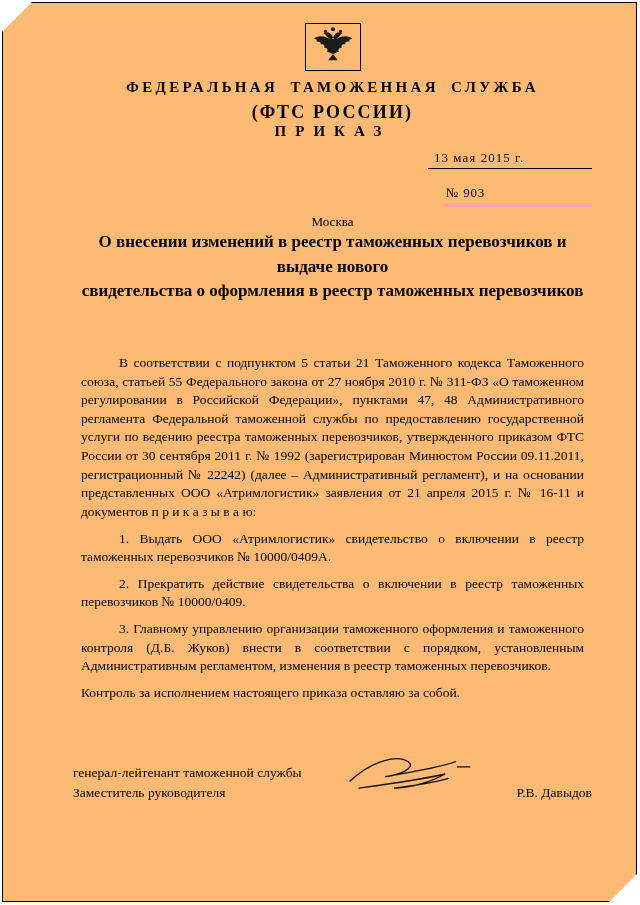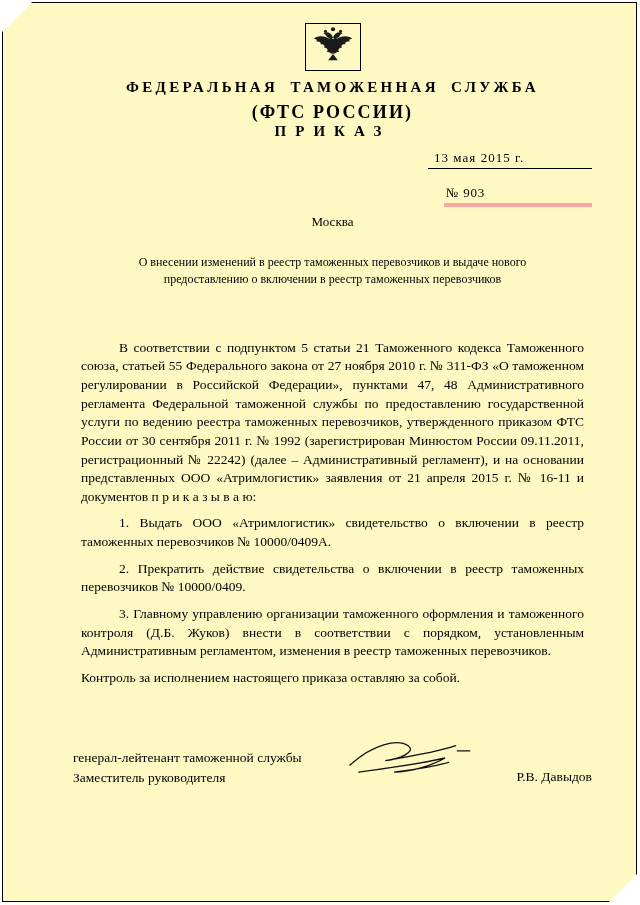--- a/index.html
+++ b/index.html
@@ -14,21 +14,21 @@
     font-family: "Liberation Serif", serif;
     color: #000;
   }
   .page {
     position: absolute;
     top: 2px; left: 2px; right: 3px; bottom: 3px;
     border: 1.3px solid #000;
     box-sizing: border-box;
     padding: 16px 44px 0 70px;
     overflow: hidden;
-    background: #fef9c3;
+    background: #fdba74;
     clip-path: polygon(30px 0, 100% 0, 100% calc(100% - 28px), calc(100% - 28px) 100%, 0 100%, 0 30px);
   }
   .emblem-box {
     width: 54px;
     height: 46px;
     margin: 4px auto 8px auto;
     border: 1px solid #000;
     display: flex;
     align-items: center;
     justify-content: center;
@@ -75,24 +75,23 @@
     letter-spacing: 0.06em;
     margin-top: 16px;
   }
   .city {
     text-align: center;
     font-size: 13px;
     margin-top: 7px;
     font-family: Liberation Serif, serif;
   }
   .subject {
-    margin-top: 24px;
     text-align: center;
-    font-weight: normal;
-    font-size: 12px;
+    font-weight: bold;
+    font-size: 17px;
     line-height: 1.45;
   }
   .body-text {
     margin-top: 50px;
     font-size: 13.5px;
     line-height: 1.38;
     text-align: justify;
   }
   .body-text p {
     margin: 8px;
@@ -154,21 +153,21 @@
 
   <div class="date-row">
     <span class="date-field">13 мая 2015 г.</span>
     <span class="number-field">№ 903</span>
   </div>
 
   <div class="city">Москва</div>
 
   <div class="subject">
     <div>О внесении изменений в реестр таможенных перевозчиков и выдаче нового</div>
-    <div>предоставлению о включении в реестр таможенных перевозчиков</div>
+    <div>свидетельства о оформления в реестр таможенных перевозчиков</div>
   </div>
 
   <div class="body-text">
     <p>В соответствии с подпунктом 5 статьи 21 Таможенного кодекса Таможенного союза, статьей 55 Федерального закона от 27 ноября 2010 г. № 311-ФЗ «О таможенном регулировании в Российской Федерации», пунктами 47, 48 Административного регламента Федеральной таможенной службы по предоставлению государственной услуги по ведению реестра таможенных перевозчиков, утвержденного приказом ФТС России от 30 сентября 2011 г. № 1992 (зарегистрирован Минюстом России 09.11.2011, регистрационный № 22242) (далее – Административный регламент), и на основании представленных ООО «Атримлогистик» заявления от 21 апреля 2015 г. № 16-11 и документов  п р и к а з ы в а ю:</p>
     <p>1. Выдать ООО «Атримлогистик» свидетельство о включении в реестр таможенных перевозчиков № 10000/0409А.</p>
     <p>2. Прекратить действие свидетельства о включении в реестр таможенных перевозчиков № 10000/0409.</p>
     <p>3. Главному управлению организации таможенного оформления и таможенного контроля (Д.Б. Жуков) внести в соответствии с порядком, установленным Административным регламентом, изменения в реестр таможенных перевозчиков.</p>
     <p class="closing">Контроль за исполнением настоящего приказа оставляю за собой.</p>
   </div>
 

